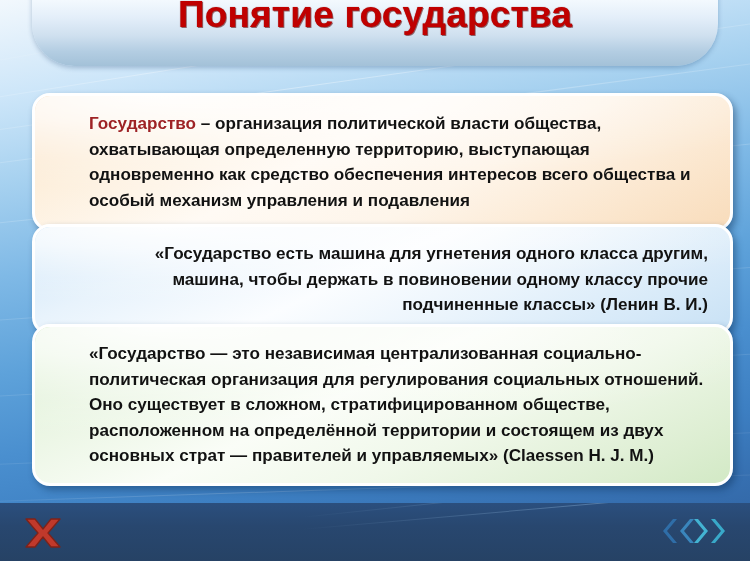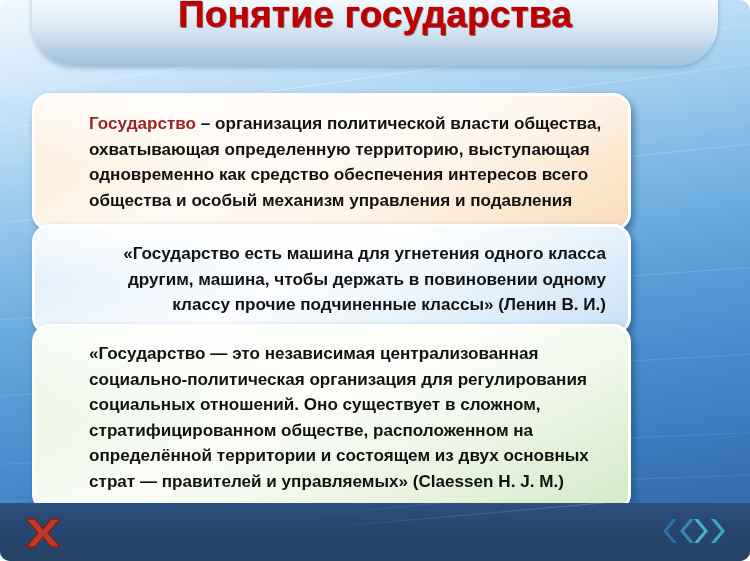--- a/index.html
+++ b/index.html
@@ -22,21 +22,20 @@
         #f2f8fd 0%,
         #e2f0fb 6%,
         #cde6f9 14%,
         #a8d2f0 26%,
         #7fb9e6 40%,
         #5ea2da 54%,
         #4a8fcf 66%,
         #3d7fc2 78%,
         #366fb0 88%,
         #2f5f9c 100%);
-    border-radius: 10px;
   }
 
   
   .streaks {
     position: absolute;
     inset: 0;
     pointer-events: none;
     overflow: hidden;
   }
   .streak {
@@ -88,21 +87,21 @@
     text-shadow:
       1px 1px 0 rgba(90,0,0,0.55),
       0 0 1px rgba(120,10,10,0.7);
     white-space: nowrap;
   }
 
   
   .box {
     position: absolute;
     left: 32px;
-    width: 599px;
+    width: 701px;
     box-sizing: border-box;
     border-radius: 18px;
     border: 3px solid #ffffff;
     box-shadow: 3px 4px 7px rgba(16,50,92,0.45);
     overflow: hidden;
   }
   .box .inner-glow {
     position: absolute;
     inset: 0;
     border-radius: 15px;

